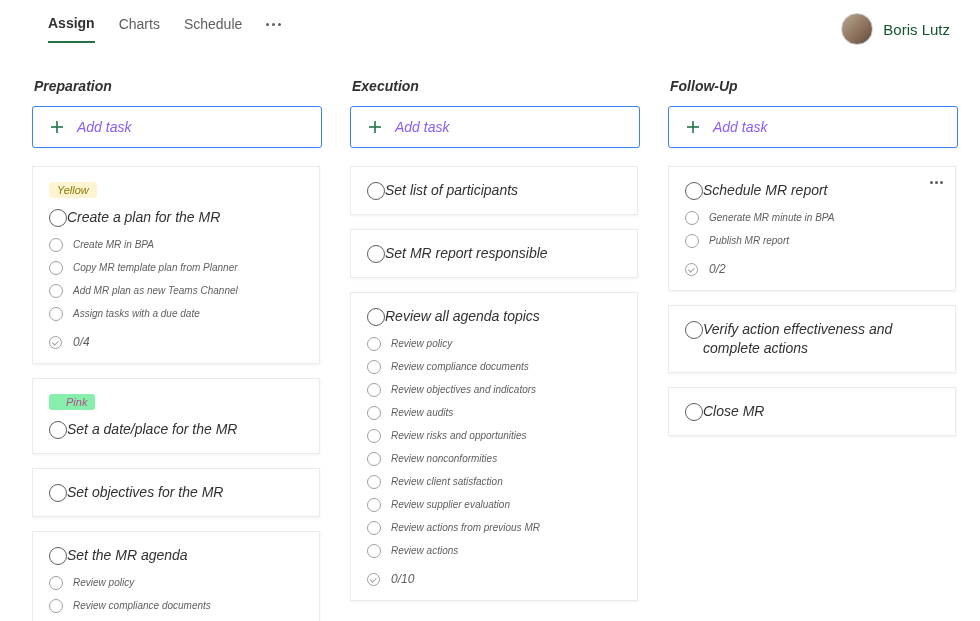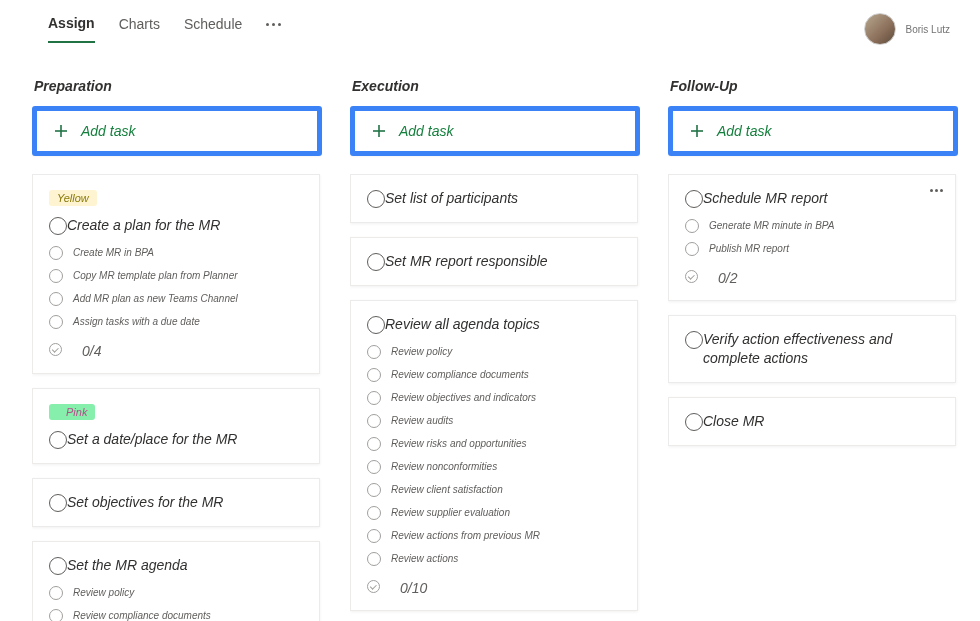--- a/index.html
+++ b/index.html
@@ -54,21 +54,21 @@
       align-items: center;
       gap: 10px;
       cursor: pointer;
     }
     .avatar {
       width: 32px; height: 32px;
       border-radius: 50%;
       background: linear-gradient(135deg, #b8a890 0%, #8b6f5a 60%, #5a4a3a 100%);
       border: 1px solid #d0d0d0;
     }
-    .user-name { font-size: 10px; color: #737373; }
+    .user-name { font-size: 15px; color: #14532d; }
 
     .board {
       display: flex;
       gap: 28px;
       padding: 30px 20px 0 32px;
       height: calc(100% - 48px);
       overflow: hidden;
     }
     .column {
       width: 290px;
@@ -79,30 +79,30 @@
     }
     .column-title {
       font-size: 14px;
       font-weight: 600;
       color: #323130;
       margin-bottom: 12px;
       padding-left: 2px;
     }
 
     .add-task {
-      border: 5px solid #3b82f6;
+      border: 1px solid #3b82f6;
       border-radius: 3px;
       background: #fff;
       display: flex;
       align-items: center;
       gap: 12px;
       padding: 12px 16px;
       cursor: pointer;
       margin-bottom: 18px;
-      color: #15803d;
+      color: #8b5cf6;
       font-size: 14px;
       box-shadow: 0 1px 2px rgba(0,0,0,0.04);
     }
     .plus-icon {
       width: 16px; height: 16px;
       display: inline-flex;
       align-items: center;
       justify-content: center;
     }
     .plus-icon svg { stroke: #217346; }
@@ -167,24 +167,24 @@
     .subtask {
       display: flex;
       align-items: center;
       gap: 10px;
       font-size: 10px;
       color: #605e5c;
     }
 
     .counter {
       display: flex;
-      align-items: flex-start;
-      gap: 20px;
+      align-items: flex-end;
+      gap: 11px;
       margin-top: 14px;
-      font-size: 14px;
+      font-size: 12px;
       color: #605e5c;
     }
     .check-circle {
       width: 13px; height: 13px;
       border: 1.2px solid #a19f9d;
       border-radius: 50%;
       display: inline-flex;
       align-items: center;
       justify-content: center;
     }

